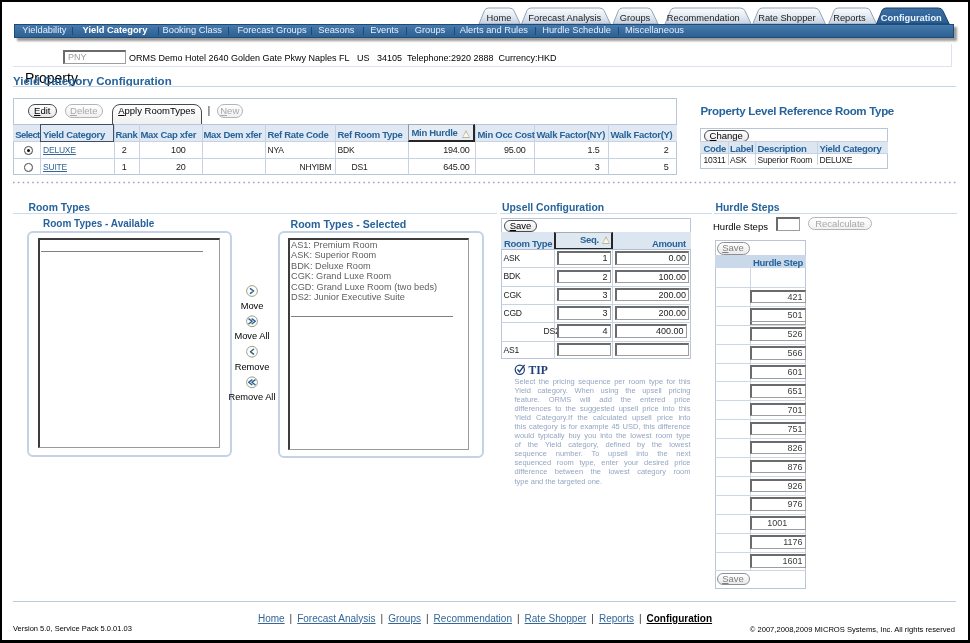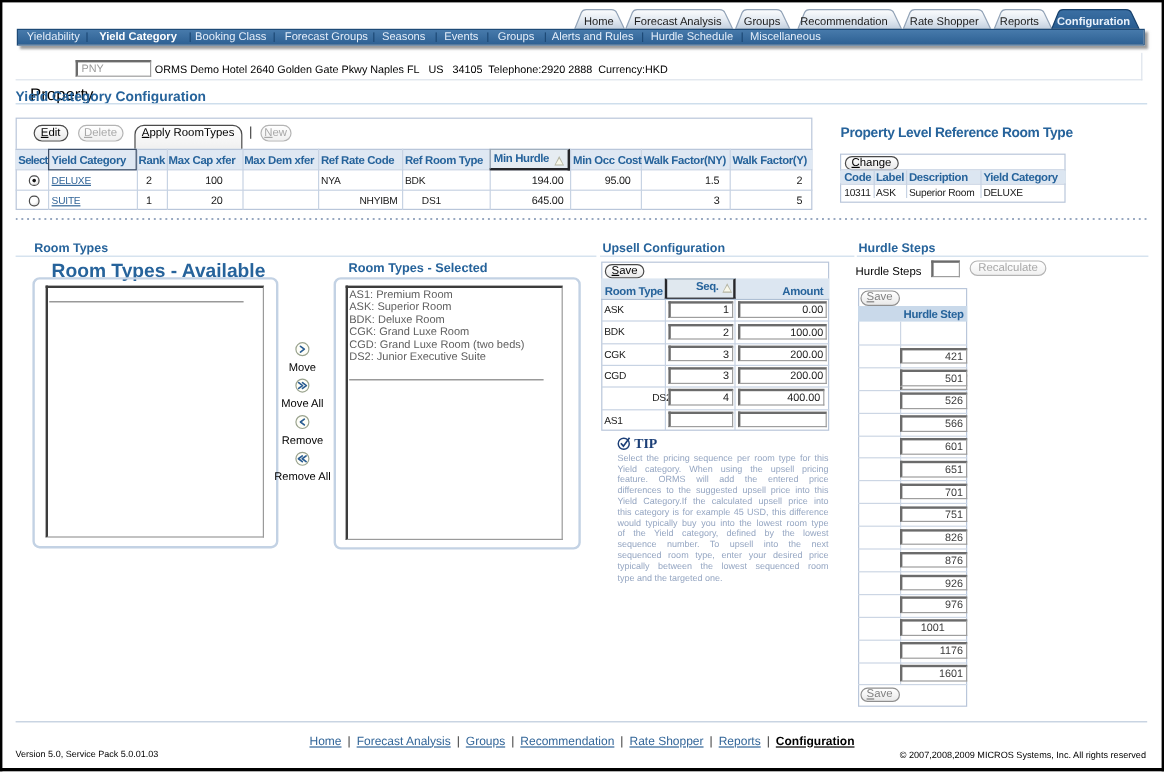--- a/index.html
+++ b/index.html
@@ -174,21 +174,21 @@
     <line x1="0" y1="1.5" x2="943" y2="1.5" stroke="#98a8c0" stroke-width="1.6" stroke-dasharray="1.6 3.2"></line>
   </svg>
 
 <div class="abs hd" style="left:28.5px;top:202px;font-size:10.4px;">Room Types</div>
 <div class="abs" style="left:13px;top:213px;width:484px;height:1px;background:#ccdcec;"></div>
 <div class="abs hd" style="left:502px;top:202px;font-size:10.4px;">Upsell Configuration</div>
 <div class="abs" style="left:500px;top:213px;width:212px;height:1px;background:#ccdcec;"></div>
 <div class="abs hd" style="left:715.5px;top:202px;font-size:10.4px;">Hurdle Steps</div>
 <div class="abs" style="left:714px;top:213px;width:243px;height:1px;background:#ccdcec;"></div>
 
-<div class="abs hd" style="left:43px;top:218px;font-size:16px;">Room Types - Available</div>
+<div class="abs hd" style="left:43px;top:218px;font-size:10px;">Room Types - Available</div>
 <div class="abs hd" style="left:290.5px;top:218px;font-size:10.6px;">Room Types - Selected</div>
 <div class="abs" style="left:27px;top:231px;width:204.5px;height:226px;border:2px solid #c3d2e4;border-radius:6px;"></div>
 <div class="abs" style="left:38px;top:238px;width:182px;height:210px;background:#fff;border-top:2px solid #3c3c3c;border-left:2px solid #3c3c3c;border-right:1px solid #9a9a9a;border-bottom:1px solid #9a9a9a;"></div>
 <div class="abs" style="left:41px;top:250.5px;width:162px;height:1px;background:#808080;"></div>
 <div class="abs" style="left:277.5px;top:230.5px;width:206px;height:227px;border:2px solid #c3d2e4;border-radius:6px;"></div>
 <div class="abs" style="left:287.5px;top:238px;width:181px;height:212px;background:#fff;border-top:2px solid #3c3c3c;border-left:2px solid #3c3c3c;border-right:1px solid #9a9a9a;border-bottom:1px solid #9a9a9a;"></div>
 <div class="abs" style="left:291px;top:240px;width:176px;font-size:9.2px;line-height:10.45px;color:#606060;white-space:nowrap;overflow:hidden;">AS1: Premium Room<br>ASK: Superior Room<br>BDK: Deluxe Room<br>CGK: Grand Luxe Room<br>CGD: Grand Luxe Room (two beds)<br>DS2: Junior Executive Suite</div>
 <div class="abs" style="left:291px;top:315.5px;width:162px;height:1px;background:#808080;"></div>
 <svg class="abs" style="left:240px;top:280px;" width="24" height="116">
 <g fill="#fefef8" stroke="#9aa38e" stroke-width="1">
@@ -252,21 +252,21 @@
 <div style="text-align:justify;text-align-last:justify;">Select the pricing sequence per room type for this</div>
 <div style="text-align:justify;text-align-last:justify;">Yield category. When using the upsell pricing</div>
 <div style="text-align:justify;text-align-last:justify;">feature. ORMS will add the entered price</div>
 <div style="text-align:justify;text-align-last:justify;">differences to the suggested upsell price into this</div>
 <div style="text-align:justify;text-align-last:justify;">Yield Category.If the calculated upsell price into</div>
 <div style="text-align:justify;text-align-last:justify;">this category is for example 45 USD, this difference</div>
 <div style="text-align:justify;text-align-last:justify;">would typically buy you into the lowest room type</div>
 <div style="text-align:justify;text-align-last:justify;">of the Yield category, defined by the lowest</div>
 <div style="text-align:justify;text-align-last:justify;">sequence number. To upsell into the next</div>
 <div style="text-align:justify;text-align-last:justify;">sequenced room type, enter your desired price</div>
-<div style="text-align:justify;text-align-last:justify;">typically between the lowest sequenced room</div>
+<div style="text-align:justify;text-align-last:justify;">difference between the lowest category room</div>
 <div>type and the targeted one.</div>
 </div>
 
 <div class="abs" style="left:713px;top:220.5px;font-size:9.5px;color:#000;">Hurdle Steps</div>
 <div class="inp" style="left:776px;top:217px;width:24px;height:13.5px;"></div>
 <div class="btn dis" style="left:808px;top:217px;width:64px;height:13px;line-height:11px;">Recalculate</div>
 <div class="abs" style="left:714.5px;top:239.5px;width:91.5px;height:349px;border:1px solid #b9c6da;"></div>
 <div class="btn mid" style="left:716.5px;top:242px;width:33px;height:12.5px;line-height:10.5px;"><span class="u">S</span>ave</div>
 <div class="abs" style="left:714.5px;top:255px;width:91.5px;height:13px;background:#c9d9ea;"></div>
 <div class="th" style="left:714.5px;top:257px;width:88.5px;text-align:right;">Hurdle Step</div>

